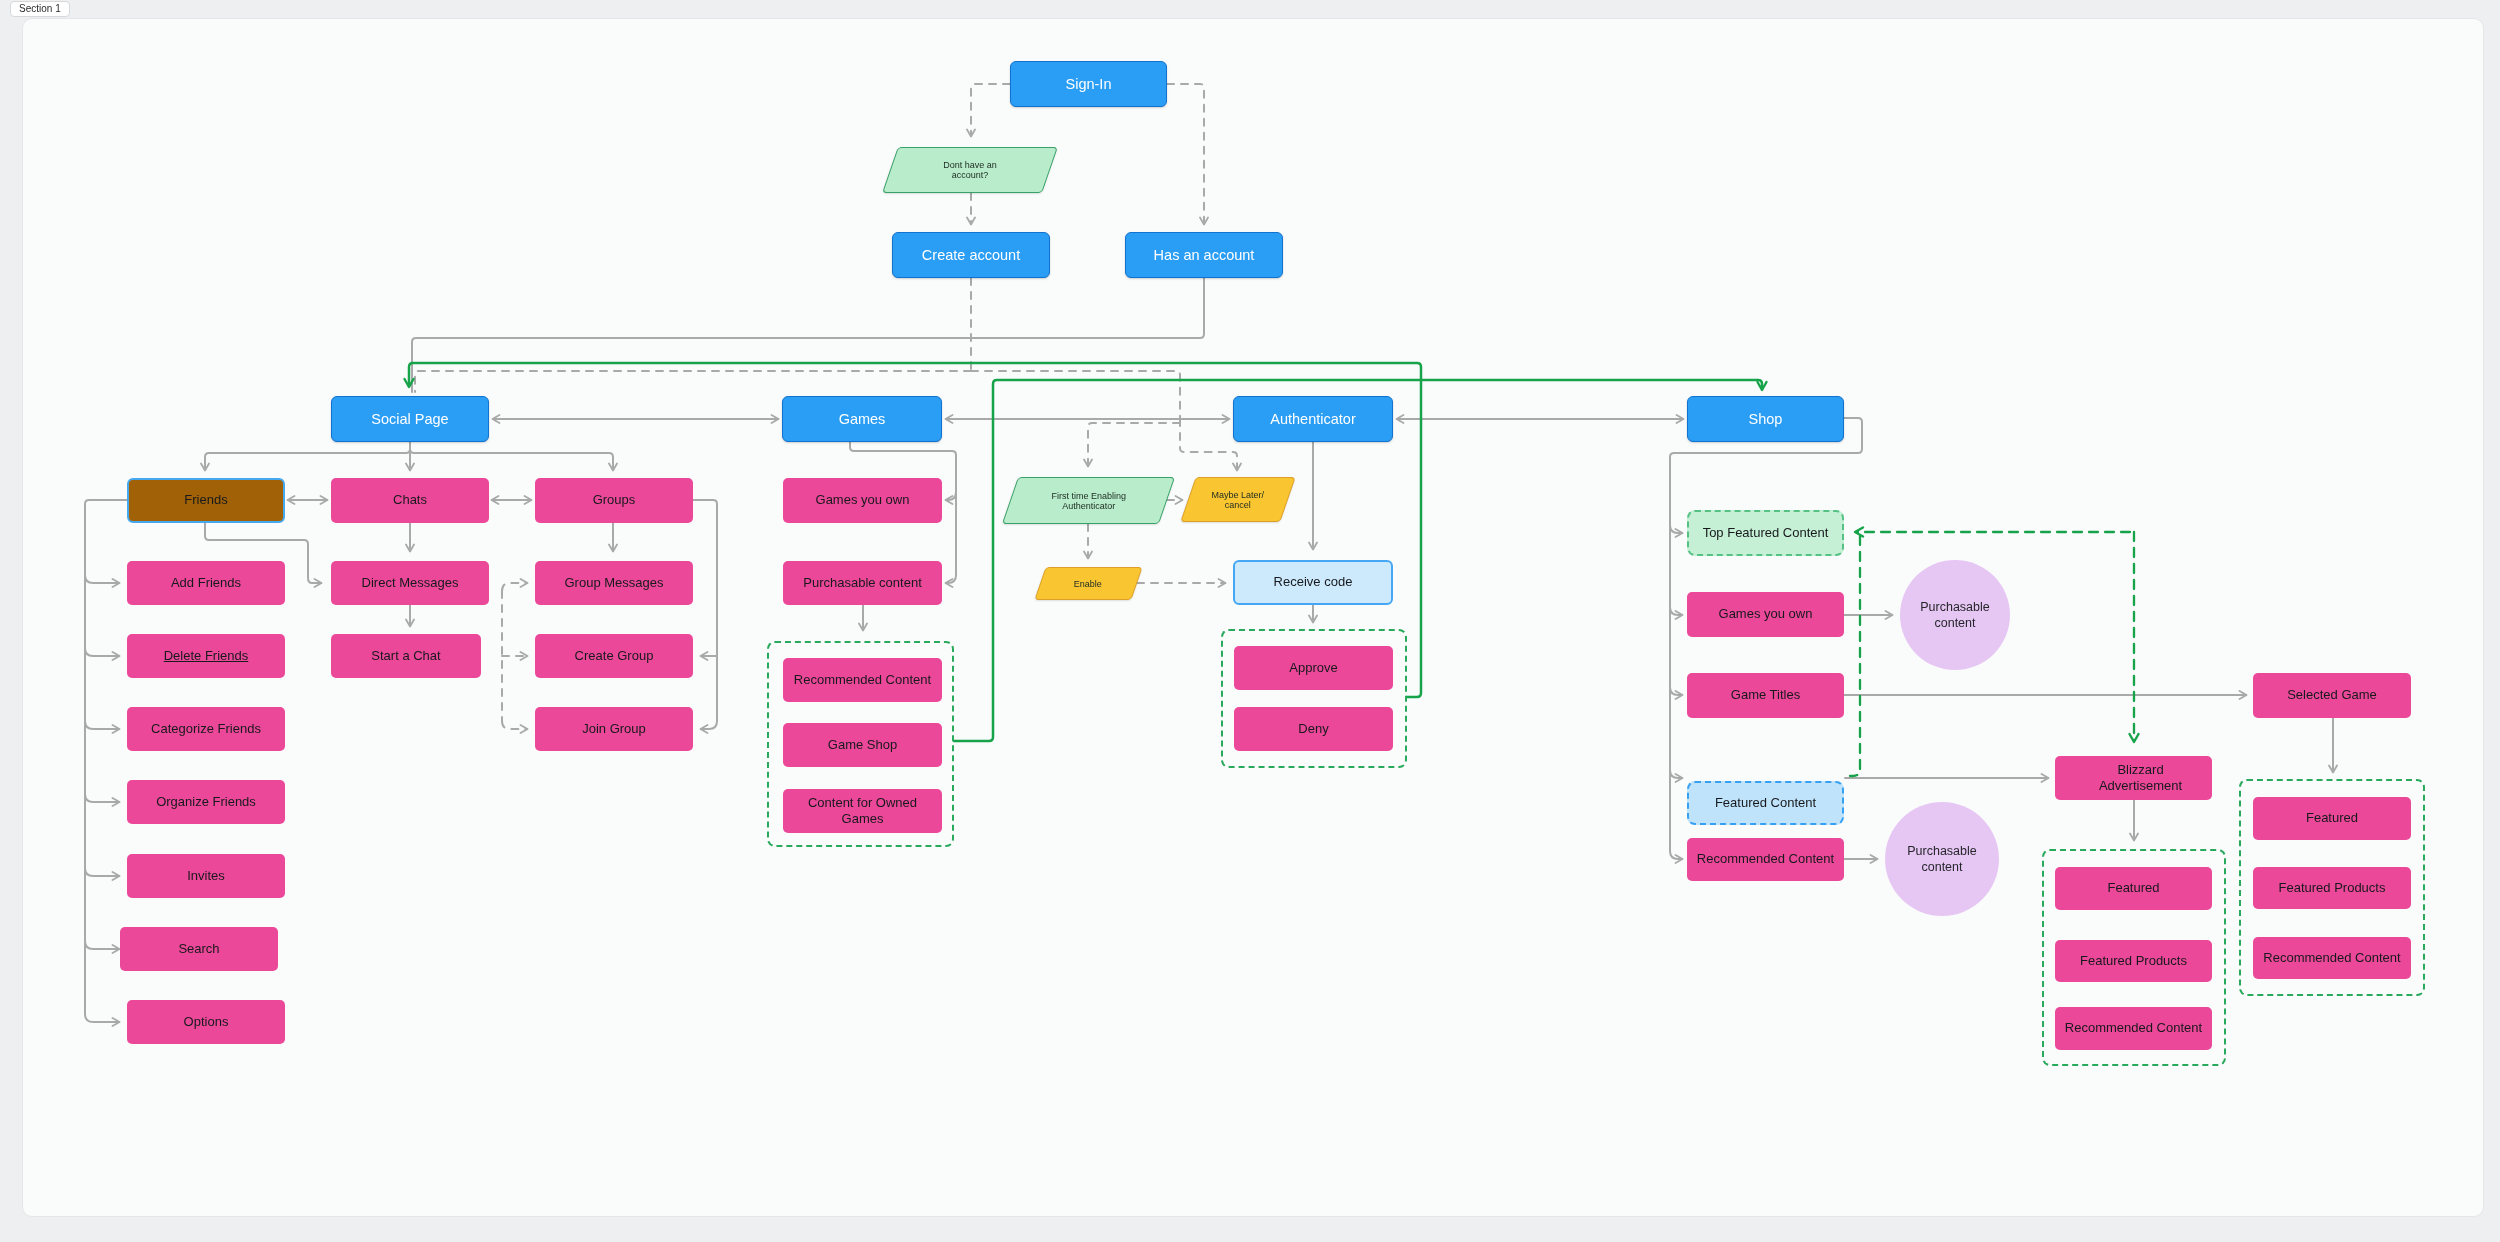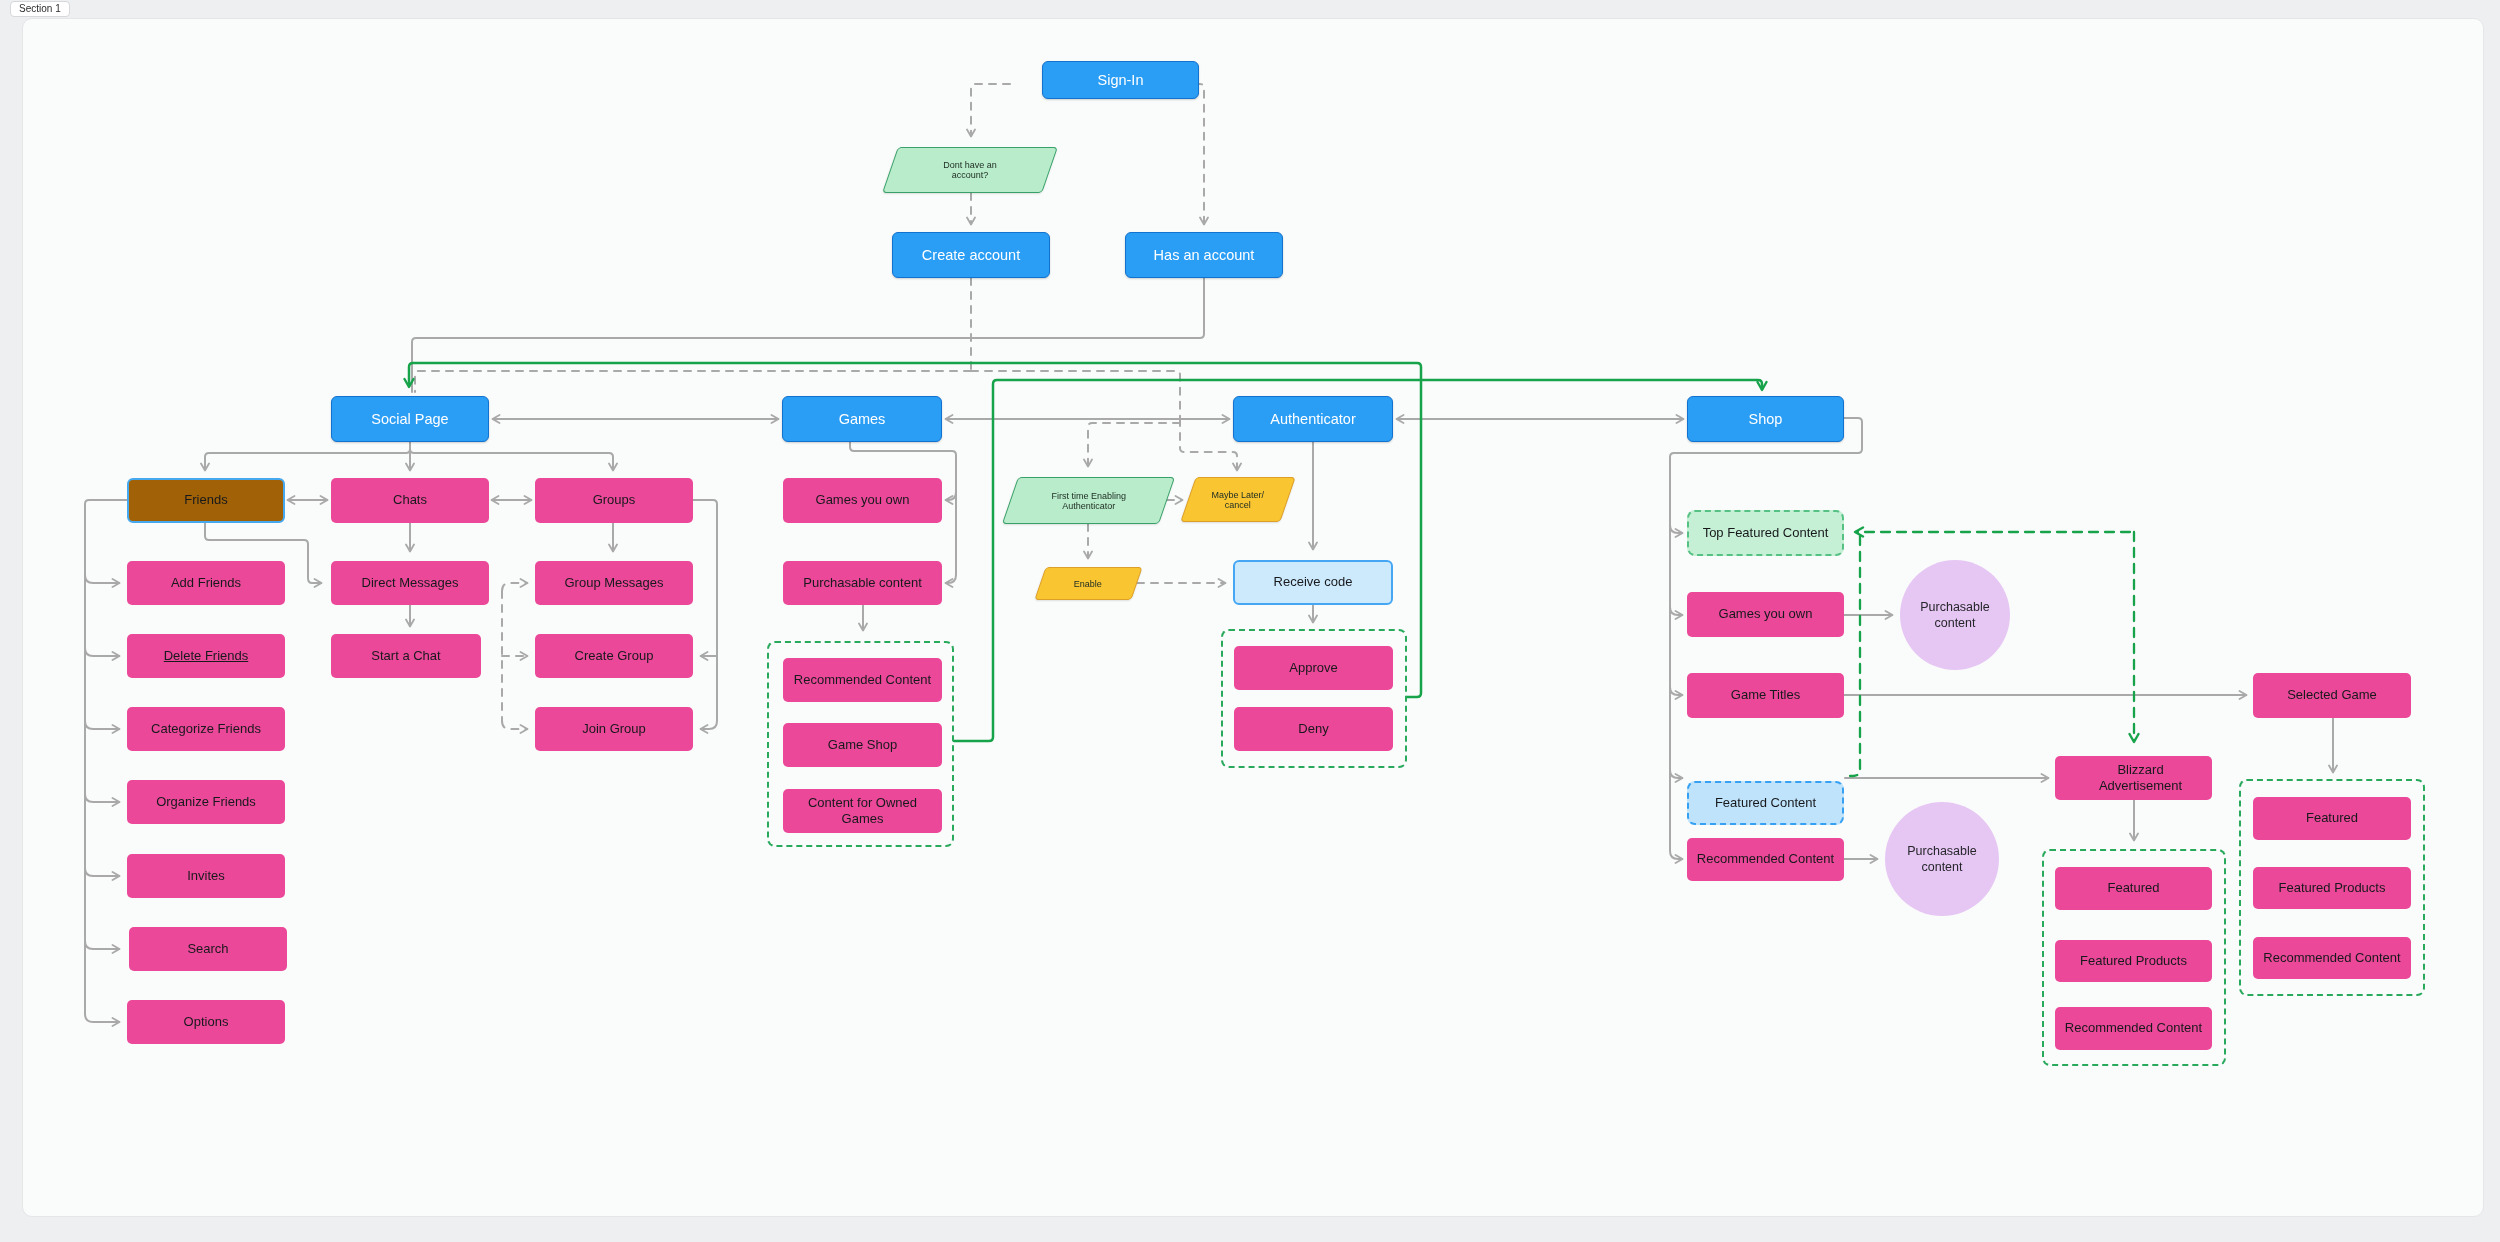--- a/index.html
+++ b/index.html
@@ -104,39 +104,39 @@
       <path d="M2130 532 H1856" marker-end="url(#agr)"></path>
       <path d="M1860 536 V769 Q1860 776 1853 776 H1850"></path>
     </g>
   </svg>
 
   <div class="dashc" style="left:767px;top:641px;width:187px;height:206px;"></div>
   <div class="dashc" style="left:1221px;top:629px;width:186px;height:139px;"></div>
   <div class="dashc" style="left:2042px;top:849px;width:184px;height:217px;"></div>
   <div class="dashc" style="left:2239px;top:779px;width:186px;height:217px;"></div>
 
-  <div class="nd blue" style="left:1010px;top:61px;width:157px;height:38px;margin-left:32px;">Sign-In</div>
+  <div class="nd blue" style="left:1010px;top:61px;width:157px;height:46px;">Sign-In</div>
   <div class="para pgreen ps" style="left:890px;top:147px;width:160px;height:46px;">
       <span style="width:80px;">Dont have an account?</span>
     </div>
   <div class="nd blue" style="left:892px;top:232px;width:158px;height:46px;">Create account</div>
   <div class="nd blue" style="left:1125px;top:232px;width:158px;height:46px;">Has an account</div>
 
   <div class="nd blue" style="left:331px;top:396px;width:158px;height:46px;">Social Page</div>
   <div class="nd blue" style="left:782px;top:396px;width:160px;height:46px;">Games</div>
   <div class="nd blue" style="left:1233px;top:396px;width:160px;height:46px;">Authenticator</div>
   <div class="nd blue" style="left:1687px;top:396px;width:157px;height:46px;">Shop</div>
 
   <div class="nd sel" style="left:127px;top:478px;width:158px;height:45px;">Friends</div>
   <div class="nd lite" style="left:127px;top:561px;width:158px;height:44px;">Add Friends</div>
   <div class="nd lite" style="left:127px;top:634px;width:158px;height:44px;text-decoration:underline;">Delete Friends</div>
   <div class="nd lite" style="left:127px;top:707px;width:158px;height:44px;">Categorize Friends</div>
   <div class="nd lite" style="left:127px;top:780px;width:158px;height:44px;">Organize Friends</div>
   <div class="nd lite" style="left:127px;top:854px;width:158px;height:44px;">Invites</div>
-  <div class="nd lite" style="left:129px;top:927px;width:158px;height:44px;">Search</div>
+  <div class="nd lite" style="left:120px;top:927px;width:158px;height:44px;">Search</div>
   <div class="nd lite" style="left:127px;top:1000px;width:158px;height:44px;">Options</div>
 
   <div class="nd lite" style="left:331px;top:478px;width:158px;height:45px;">Chats</div>
   <div class="nd lite" style="left:331px;top:561px;width:158px;height:44px;">Direct Messages</div>
   <div class="nd lite" style="left:331px;top:634px;width:150px;height:44px;">Start a Chat</div>
 
   <div class="nd lite" style="left:535px;top:478px;width:158px;height:45px;">Groups</div>
   <div class="nd lite" style="left:535px;top:561px;width:158px;height:44px;">Group Messages</div>
   <div class="nd lite" style="left:535px;top:634px;width:158px;height:44px;">Create Group</div>
   <div class="nd lite" style="left:535px;top:707px;width:158px;height:44px;">Join Group</div>

